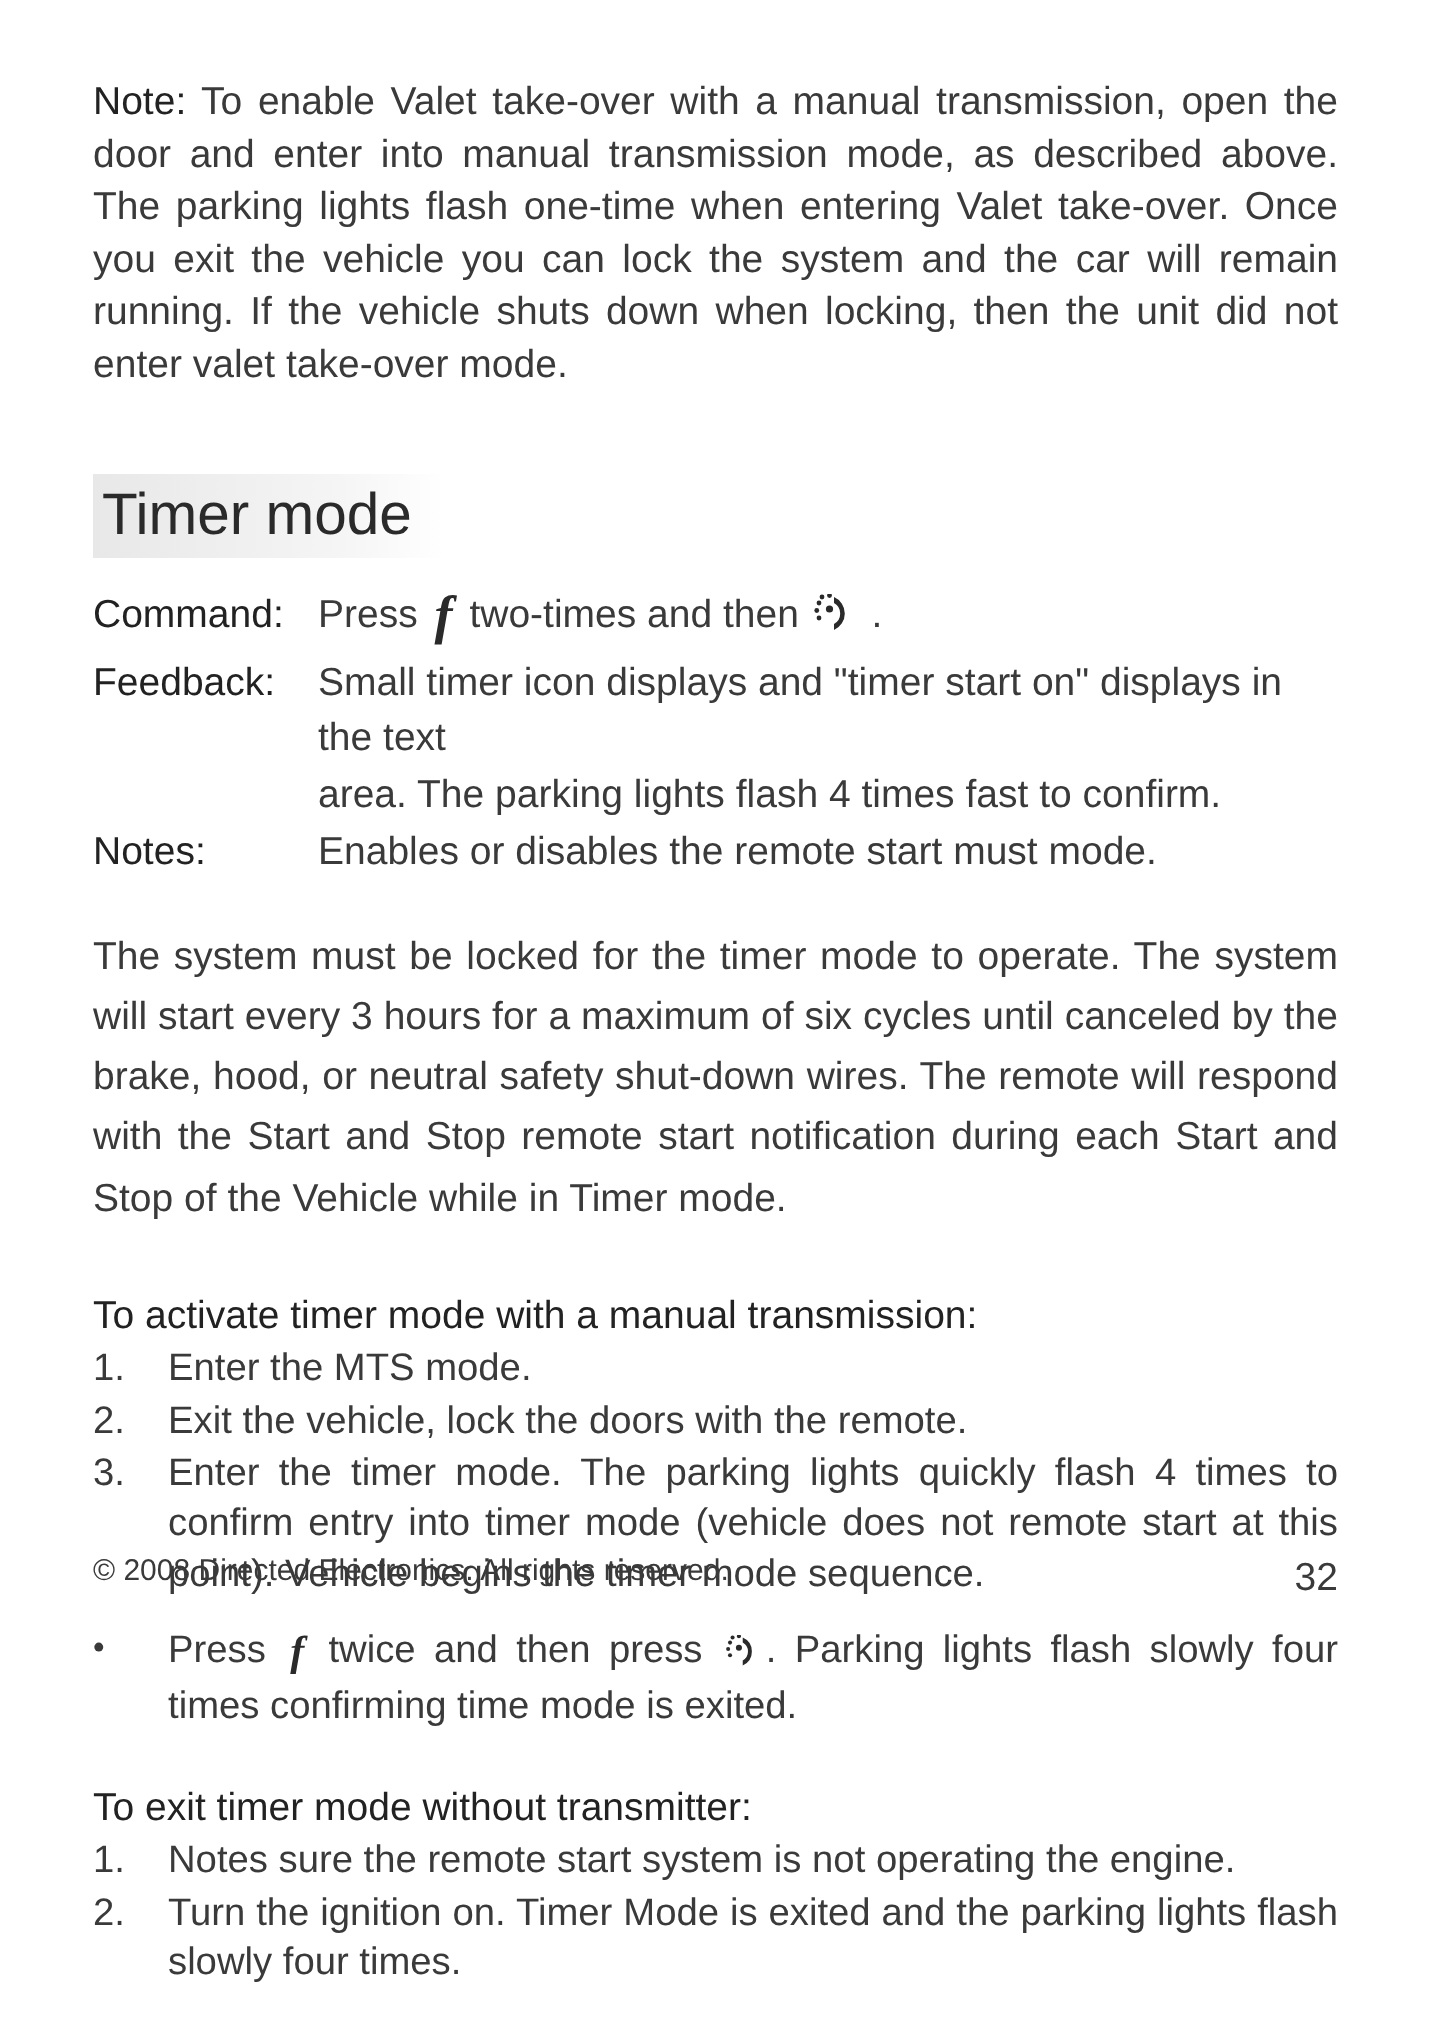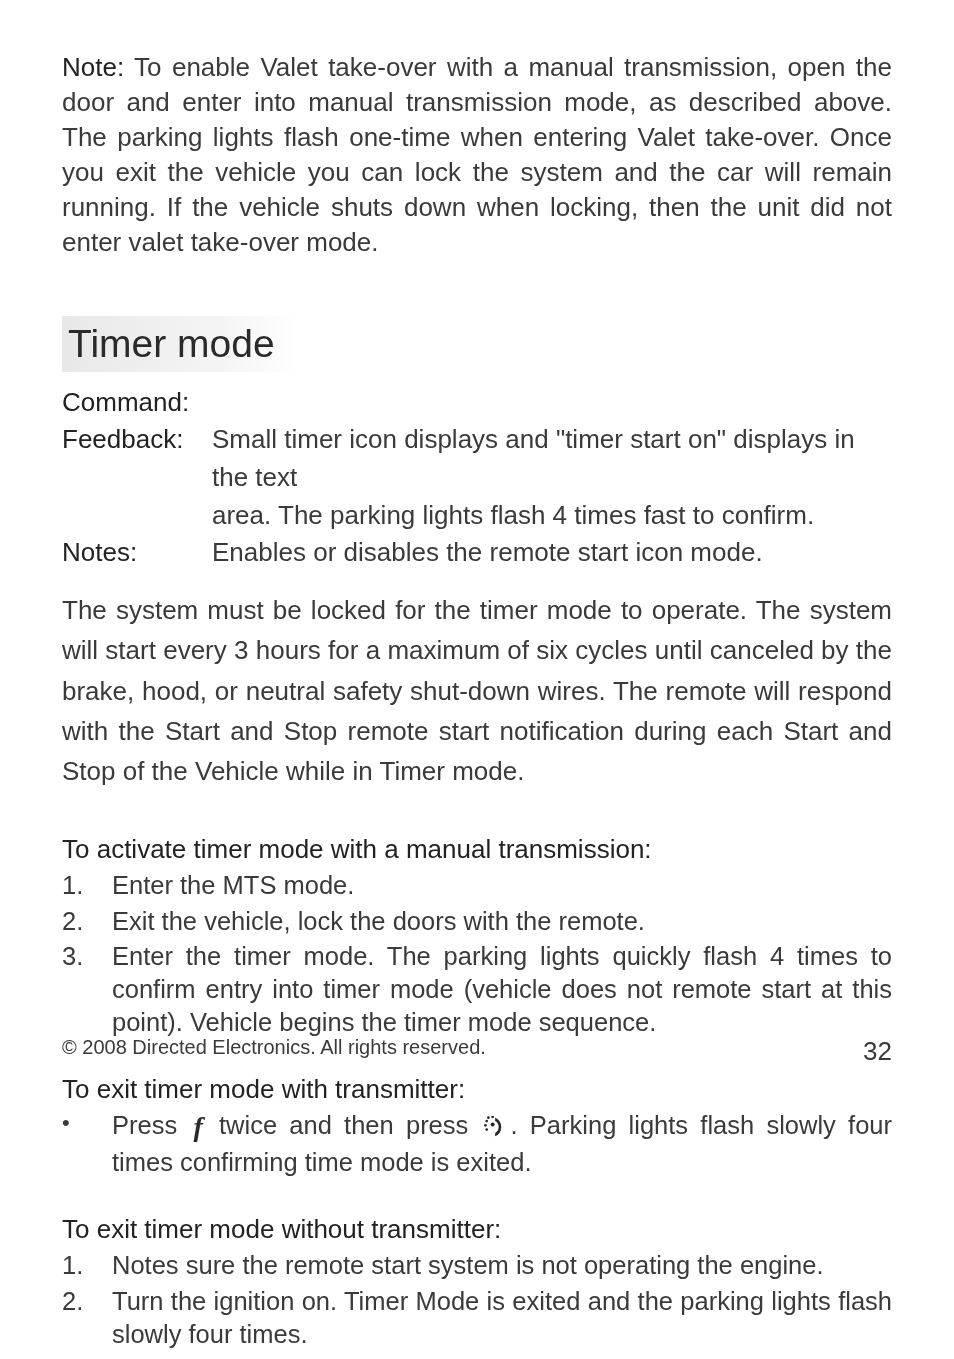--- a/index.html
+++ b/index.html
@@ -35,21 +35,21 @@
     background: linear-gradient(to right, #e8e8e8 0%, #f5f5f5 70%, #ffffff 100%);
     font-size: 39px;
     font-weight: 400;
     color: #2a2a2a;
     padding: 6px 22px 6px 6px;
     margin-bottom: 12px;
   }
   .cmd-table {
     font-size: 26px;
     line-height: 1.45;
-    margin-bottom: 18px;
+    margin-bottom: 30px;
   }
   .cmd-row {
     display: flex;
     align-items: baseline;
   }
   .cmd-label {
     flex: 0 0 150px;
     font-weight: 500;
     color: #222;
   }
@@ -135,34 +135,53 @@
 
   <div class="note-block">
     <span class="lead">Note:</span><span> To enable Valet take-over with a manual transmission, open the door  and enter into manual transmission mode, as described above. The parking lights flash one-time when entering Valet take-over. Once you exit the vehicle you can lock the system and the car will remain running. If the vehicle shuts down when locking, then the unit did not enter valet take-over mode.</span>
   </div>
 
   <div class="section-title">Timer mode</div>
 
   <div class="cmd-table">
     <div class="cmd-row">
       <div class="cmd-label"><span>Command</span><span class="colon">:</span></div>
+      <div class="cmd-value">
+        <span>Press </span>
+        <span class="f-icon">f</span>
+        <span> two-times and then </span>
+        <span class="key-icon">
+          <svg width="30" height="26" viewBox="0 0 30 26">
+            <g fill="#2a2a2a">
+              <circle cx="4" cy="6" r="1.6"></circle>
+                <circle cx="6" cy="2" r="1.6"></circle>
+                <circle cx="11" cy="1" r="1.6"></circle>
+              <circle cx="2.5" cy="11" r="1.6"></circle>
+                <circle cx="4" cy="16" r="1.6"></circle>
+              <circle cx="11" cy="10" r="2.4"></circle>
+              <path d="M14 2 A12 12 0 0 1 14 24 L14 20 A8 8 0 0 0 14 6 Z"></path>
+            </g>
+          </svg>
+        </span>
+        <span> .</span>
+      </div>
     </div>
     <div class="cmd-row">
       <div class="cmd-label"><span>Feedback</span><span class="colon">:</span></div>
       <div class="cmd-value">
         <span>Small timer icon displays and "timer start on" displays in the text</span>
       </div>
     </div>
     <div class="cmd-row">
       <div class="cmd-label"></div>
       <div class="cmd-value">area. The parking lights flash 4 times fast to confirm.</div>
     </div>
     <div class="cmd-row">
       <div class="cmd-label"><span>Notes</span><span class="colon">:</span></div>
-      <div class="cmd-value">Enables or disables the remote start icon mode.</div>
+      <div class="cmd-value">Enables or disables the remote start must mode.</div>
     </div>
   </div>
 
   <div class="body-para">The system must be locked for the timer mode to operate. The system will start every 3 hours for a maximum of six cycles until canceled by the brake, hood, or neutral safety shut-down wires. The remote will respond with the Start and Stop remote start notification during each Start and Stop of the Vehicle while in Timer mode.</div>
 
   <div class="sub-heading">To activate timer mode with a manual transmission:</div>
   <ol class="num-list">
     <li>
         <span class="marker">1.</span>
         <span class="content">Enter the MTS mode.</span>
@@ -170,21 +189,20 @@
     <li>
         <span class="marker">2.</span>
         <span class="content">Exit the vehicle, lock the doors with the remote.</span>
       </li>
     <li>
         <span class="marker">3.</span>
         <span class="content">Enter the timer mode. The parking lights quickly flash 4 times to confirm entry into timer mode (vehicle does not remote start at this point). Vehicle begins the timer mode sequence.</span>
       </li>
   </ol>
 
-  <div class="sub-heading">To exit timer mode with transmitter:</div>
   <ul class="bullet-list">
     <li>
       <span class="marker">•</span>
       <span class="content">
         <span>Press </span>
         <span class="f-icon small">f</span>
         <span> twice and then press </span>
         <span class="key-icon">
           <svg width="26" height="22" viewBox="0 0 30 26">
             <g fill="#2a2a2a">

